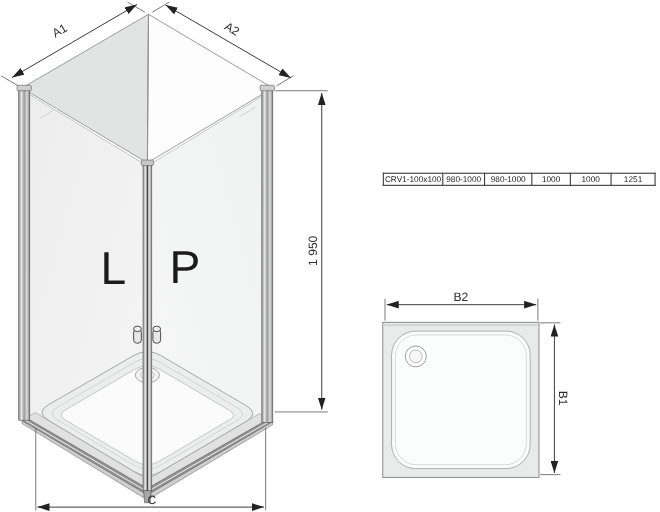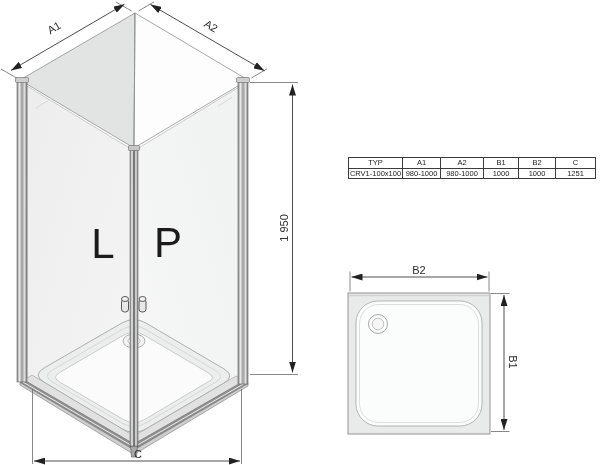--- a/index.html
+++ b/index.html
@@ -141,28 +141,20 @@
   <table class="size-table">
     <colgroup>
       <col style="width:54px">
         <col style="width:38px">
         <col style="width:43px">
       <col style="width:35px">
         <col style="width:37px">
         <col style="width:40px">
     </colgroup>
     <tbody>
-        <tr>
-      <th>TYP</th>
-      <th>A1</th>
-      <th>A2</th>
-      <th>B1</th>
-      <th>B2</th>
-      <th>C</th>
-    </tr>
     <tr>
       <td>CRV1-100x100</td>
       <td>980-1000</td>
       <td>980-1000</td>
       <td>1000</td>
       <td>1000</td>
       <td>1251</td>
     </tr>
   </tbody>
     </table>

